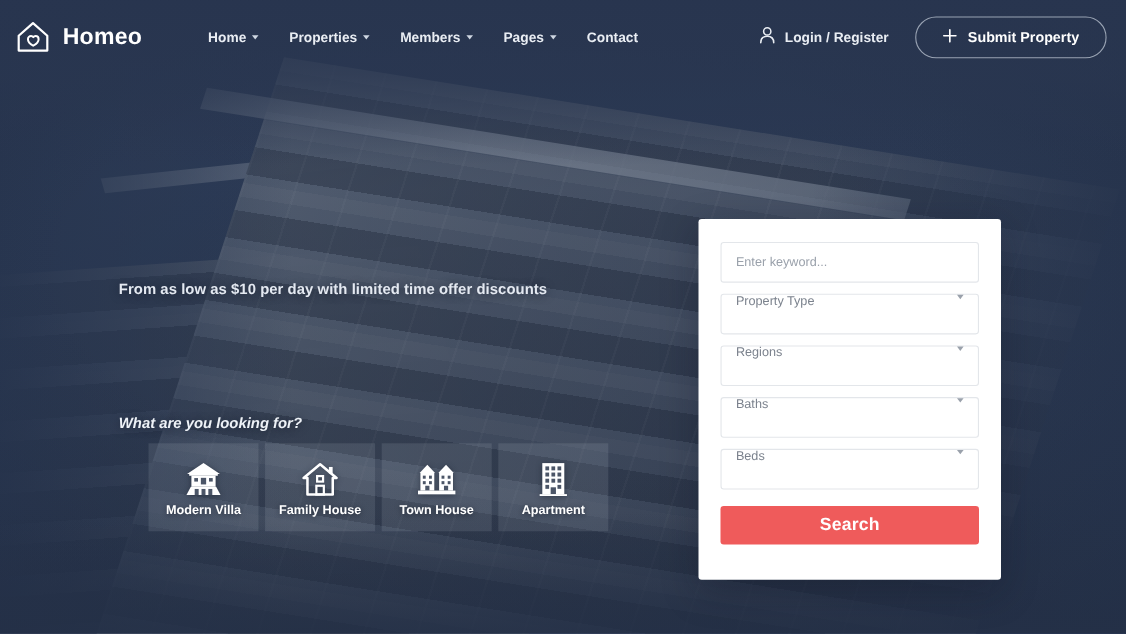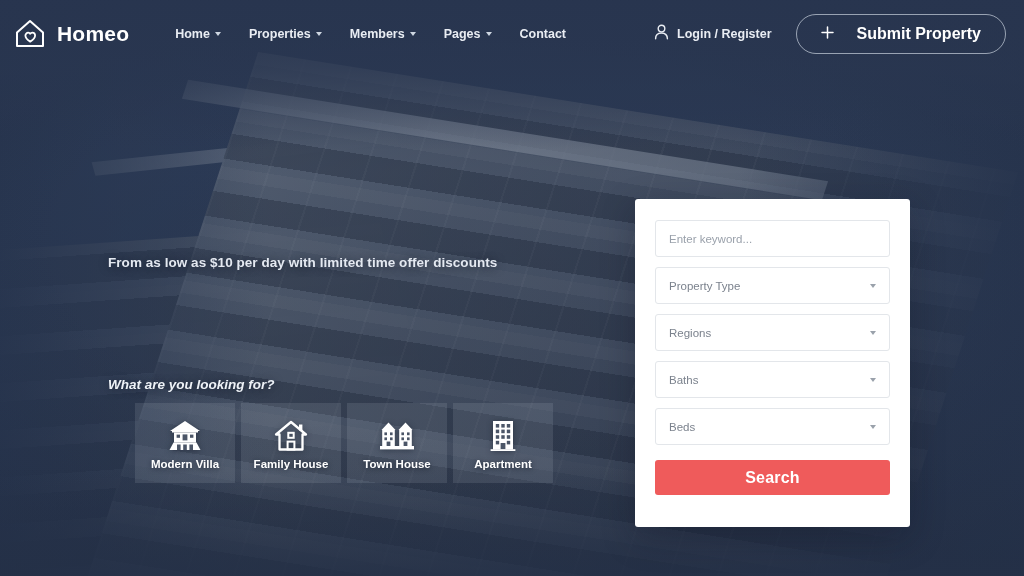--- a/index.html
+++ b/index.html
@@ -127,21 +127,21 @@
 
   
   .header{
     position:absolute; left:0; top:0; right:0; height:67px;
     display:flex; align-items:center;
     padding:0 18px 0 14px;
     z-index:20;
   }
   .logo{
     display:flex; align-items:center; gap:9px;
-    margin-right:46px; cursor:pointer;
+    margin-right:60px; cursor:pointer;
   }
   .logo svg{ display:block; }
   .logo-text{
     color:#ffffff; font-size:21px; font-weight:bold; letter-spacing:.2px;
   }
   .nav{ display:flex; align-items:center; gap:0; }
   .nav-item{
     display:flex; align-items:center; gap:5px;
     color:#e9edf3; font-size:12.5px; font-weight:bold;
     padding:6px 28px 6px 0; cursor:pointer; white-space:nowrap;
@@ -157,25 +157,25 @@
   }
   .header-right{
     margin-left:auto; display:flex; align-items:center; gap:24px;
   }
   .login{
     display:flex; align-items:center; gap:8px;
     color:#e9edf3; font-size:12.5px; font-weight:bold; cursor:pointer;
     white-space:nowrap;
   }
   .submit-btn{
-    display:flex; align-items:center; gap:23px;
+    display:flex; align-items:center; gap:10px;
     border:1px solid rgba(222,230,241,.62);
     border-radius:24px;
     padding:10px 24px;
-    color:#ffffff; font-size:16px; font-weight:bold;
+    color:#ffffff; font-size:13px; font-weight:bold;
     cursor:pointer; white-space:nowrap;
     background:transparent;
   }
 
   
   .hero{
     position:absolute; left:108px; top:225px; z-index:15;
   }
   .hero-title{
     color:#ffffff;
@@ -231,21 +231,21 @@
     border-radius:3px;
     box-shadow:0 10px 34px rgba(12,18,32,.30);
     padding:21px 20px;
     display:flex; flex-direction:column; gap:10px;
     z-index:16;
   }
   .field{
     height:37px;
     border:1px solid #e3e6ea;
     border-radius:3px;
-    display:flex; align-items:center;
+    display:flex; 
     padding:0 13px;
     background:#fff;
     cursor:pointer;
     position:relative;
   }
   .field input{
     border:none; outline:none; width:100%;
     font-family:"Liberation Sans", sans-serif;
     font-size:11.5px; color:#5d6470; background:transparent;
   }

